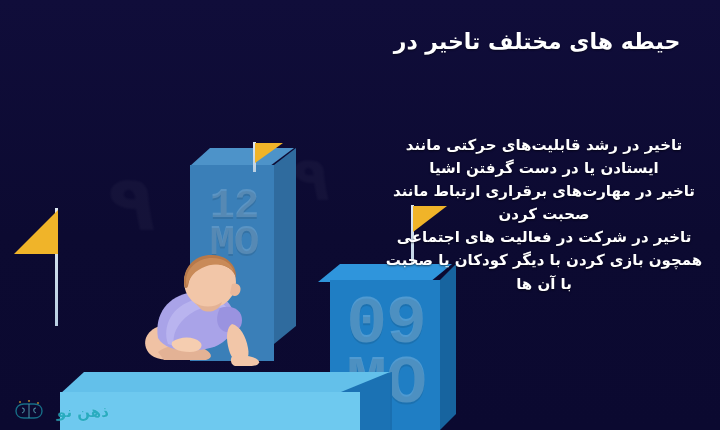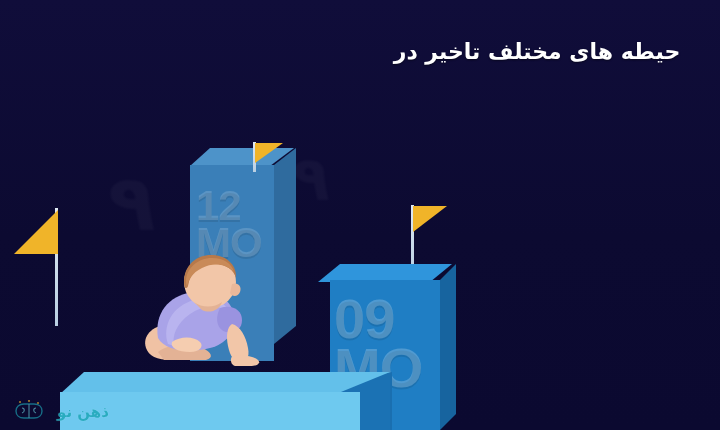--- a/index.html
+++ b/index.html
@@ -50,28 +50,28 @@
     background:#63c0ea;
     clip-path:polygon(0 100%,24px 0,100% 0,276px 100%);}
   #step-front{left:60px;top:392px;width:300px;height:38px;background:#6ec9ef;}
   #step-side{left:300px;top:372px;width:92px;height:58px;
     background:#1a6fb0;
     clip-path:polygon(0 20px,100% 0,100% 58px,0 58px);}
   #step-side2{left:330px;top:380px;width:60px;height:50px;background:#1b72b4;}
 
   
   .blocknum{
-    position:absolute;font-family:Liberation Sans, sans-serif;
-    font-weight:700;line-height:.88;text-align:left;
+    position:absolute;font-family:Liberation Mono, monospace;
+    font-weight:700;line-height:.88;text-align:center;
     direction:ltr;user-select:none;letter-spacing:-1px;
   }
   #num12{left:196px;top:188px;width:76px;font-size:42px;
     color:rgba(255,255,255,.17);
     text-shadow:0 2px 0 rgba(0,0,0,.10);}
-  #num09{left:334px;top:294px;width:104px;font-size:56px;
+  #num09{left:334px;top:294px;width:104px;font-size:68px;
     color:rgba(255,255,255,.22);
     text-shadow:0 2px 0 rgba(0,0,0,.10);}
 
   
   .pole{position:absolute;width:3px;background:linear-gradient(180deg,#dfe9f3,#b9cfe2);}
   .flag{position:absolute;width:0;height:0;}
 
   #flag1-pole{left:55px;top:208px;height:118px;}
   #flag1{left:14px;top:210px;
     border-bottom:44px solid #f0b429;
@@ -85,21 +85,21 @@
   #flag3-pole{left:411px;top:205px;height:72px;}
   #flag3{left:413px;top:206px;
     border-top:26px solid #f0b429;
     border-right:34px solid transparent;}
 
   
   #baby{position:absolute;left:128px;top:252px;width:150px;height:128px;}
 
   
   #title{
-    position:absolute;right:18px;top:36px;width:330px;
+    position:absolute;right:18px;top:26px;width:330px;
     text-align:center;color:#ffffff;
     font-size:22px;font-weight:700;line-height:1.42;
     text-shadow:0 1px 2px rgba(0,0,0,.45);
   }
   #bodytext{
     position:absolute;right:16px;top:134px;width:320px;
     text-align:center;color:#ffffff;
     font-size:15px;font-weight:700;line-height:1.54;
     text-shadow:0 1px 2px rgba(0,0,0,.55);
   }
@@ -189,14 +189,19 @@
       <circle cx="6" cy="2" r="1.1" fill="#f0b429"></circle>
       <circle cx="15" cy="1" r="1.1" fill="#f0b429"></circle>
       <circle cx="24" cy="3" r="1.1" fill="#f0b429"></circle>
     </svg>
   </div>
 
   <div id="title">
     <div>حیطه های مختلف تاخیر در</div>
   </div>
 
+  <div id="bodytext">
+    <p>تاخیر در رشد قابلیت‌های حرکتی مانند ایستادن یا در دست گرفتن اشیا</p>
+    <p>تاخیر در مهارت‌های برقراری ارتباط مانند صحبت کردن</p>
+    <p>تاخیر در شرکت در فعالیت های اجتماعی همچون بازی کردن با دیگر کودکان یا صحبت با آن ها</p>
+  </div>
 
 </div>
 
 </body></html>

